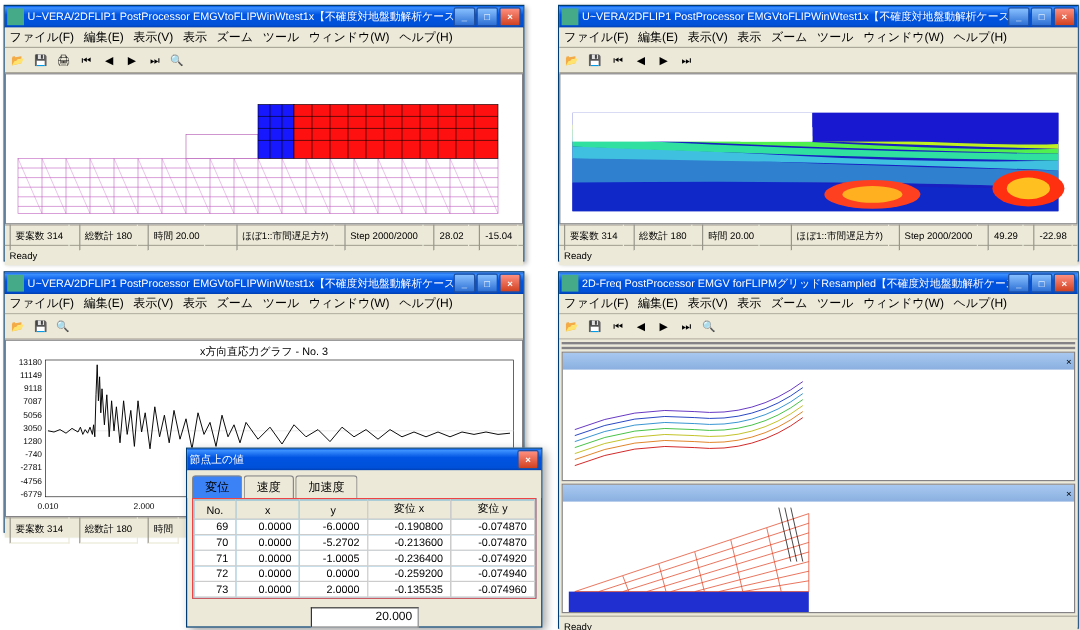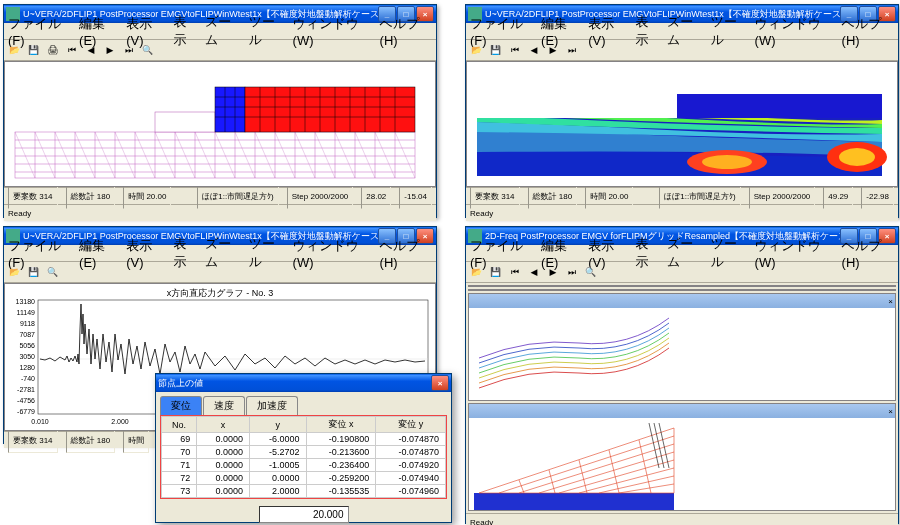--- a/index.html
+++ b/index.html
@@ -3,21 +3,21 @@
 <meta charset="utf-8">
 <style>
 body{margin:0;background:#fff;font-family:"MS PGothic",sans-serif;font-size:10px;width:900px;height:525px;position:relative;overflow:hidden}
 .win{position:absolute;background:#ece9d8;border:1px solid #003c74;box-shadow:2px 2px 4px rgba(0,0,0,0.3)}
 .titlebar{height:18px;background:linear-gradient(to bottom,#0058e6 0%,#3d91ff 8%,#0054e3 40%,#0050d8 88%,#003eb0 100%);color:#fff;display:flex;align-items:center;padding:0 2px;font-size:9px}
 .titlebar .icon{width:14px;height:14px;background:#4a8;margin-right:3px;display:inline-block}
 .titlebar .txt{flex:1;white-space:nowrap;overflow:hidden}
 .winbtns{display:flex;gap:1px}
 .winbtn{width:16px;height:14px;background:linear-gradient(to bottom,#88c0ff,#2d6fd4);border:1px solid #2050a0;border-radius:2px;display:flex;align-items:center;justify-content:center;color:#fff;font-size:8px;font-weight:bold}
 .winbtn.close{background:linear-gradient(to bottom,#ff9080,#d04020)}
-.menubar{height:16px;background:#ece9d8;display:flex;align-items:center;padding:0 4px;gap:8px;font-size:13px;border-bottom:1px solid #aca899}
+.menubar{height:16px;background:#ece9d8;display:flex;align-items:center;padding:0 4px;gap:8px;font-size:10px;border-bottom:1px solid #aca899}
 .toolbar{height:20px;background:#ece9d8;border-bottom:1px solid #aca899;display:flex;align-items:center;padding:0 2px;gap:1px}
 .tbtn{width:16px;height:16px;border:1px solid transparent;display:flex;align-items:center;justify-content:center;font-size:9px}
 .canvas{background:#fff;border:1px solid #848284;position:relative;overflow:hidden}
 .statusbar{height:16px;background:#ece9d8;border-top:1px solid #aca899;display:flex;align-items:center;font-size:8px;padding:0 4px;gap:8px}
 .statusbar .cell{border:1px inset #ece9d8;padding:6px 4px;height:12px;display:flex;align-items:center}
 .dialog{position:absolute;background:#ece9d8;border:1px solid #003c74;box-shadow:3px 3px 8px rgba(0,0,0,0.4)}
 .tabrow{display:flex;padding:4px 4px 0 4px;background:#ece9d8}
 .tab{padding:2px 10px;border:1px solid #888;border-bottom:none;background:#ece9d8;font-size:10px;border-radius:3px 3px 0 0;margin-right:1px}
 .tab.active{background:#3b82f6}
 .tblpanel{background:#0ea5e9;border:1px solid #ef4444;margin:0 4px 4px 4px;padding:0}

